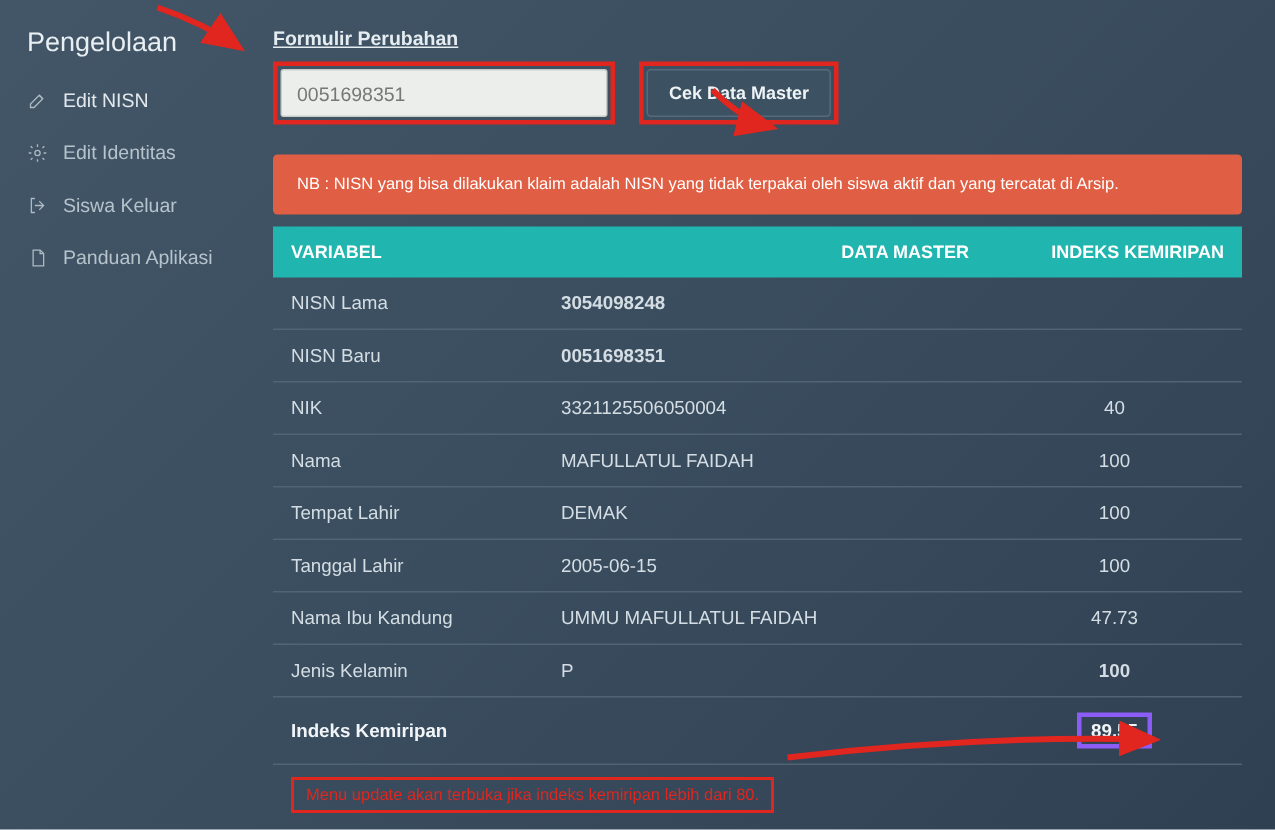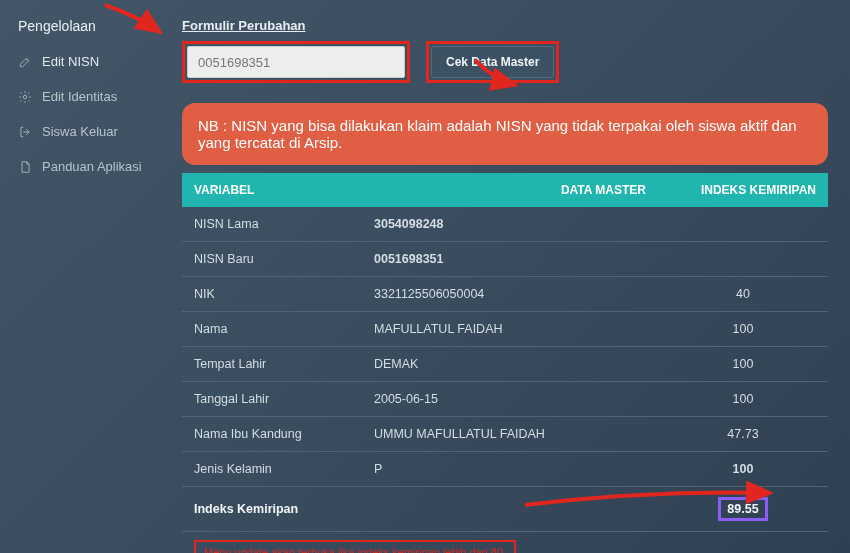--- a/index.html
+++ b/index.html
@@ -13,21 +13,21 @@
   font-size: 13px;
   color: #cfd8dd;
   position: relative;
 }
 .layout { display: flex; height: 100%; }
 .sidebar {
   width: 160px;
   padding: 12px 0 0 0;
 }
 .sidebar-title {
-  font-size: 14px;
+  font-size: 18px;
   color: #e9eef2;
   padding: 6px 14px 10px 18px;
 }
 .sidebar-item {
   display: flex;
   align-items: center;
   gap: 10px;
   padding: 10px 14px 10px 18px;
   color: #b7c3cb;
   cursor: pointer;
@@ -68,22 +68,22 @@
   font-weight:600;
   font-size:12px;
   padding: 8px 14px;
   border-radius: 3px;
   cursor: pointer;
 }
 .alert {
   background: #e05e43;
   color: #fff;
   padding: 14px 16px;
-  border-radius: 13px;
-  font-size: 15px;
+  border-radius: 3px;
+  font-size: 11px;
   margin-bottom: 8px;
 }
 .table { width:100%; border-collapse: collapse; }
 .table th {
   background: #21b5af;
   color: #fff;
   font-weight:600;
   font-size:12px;
   padding: 10px 12px;
   text-align:right;

